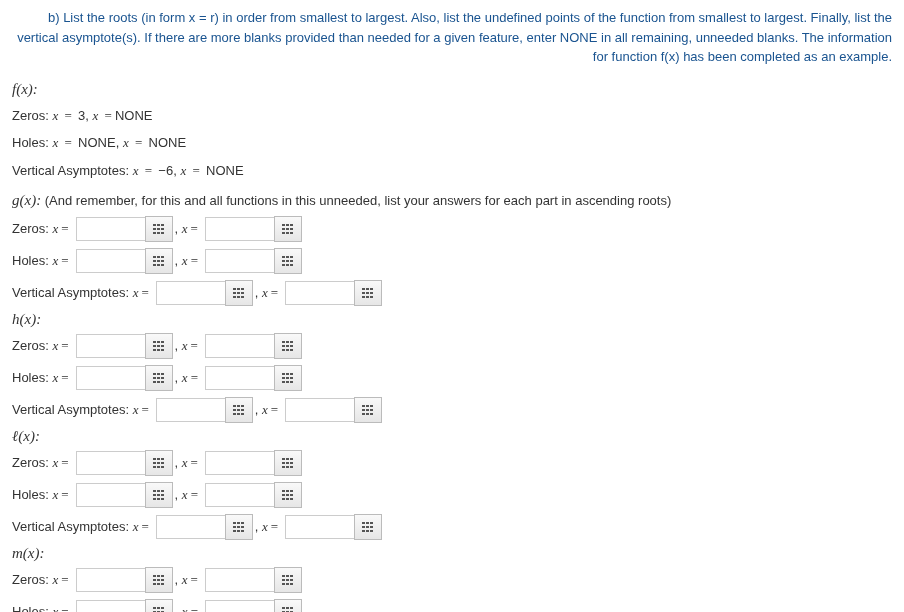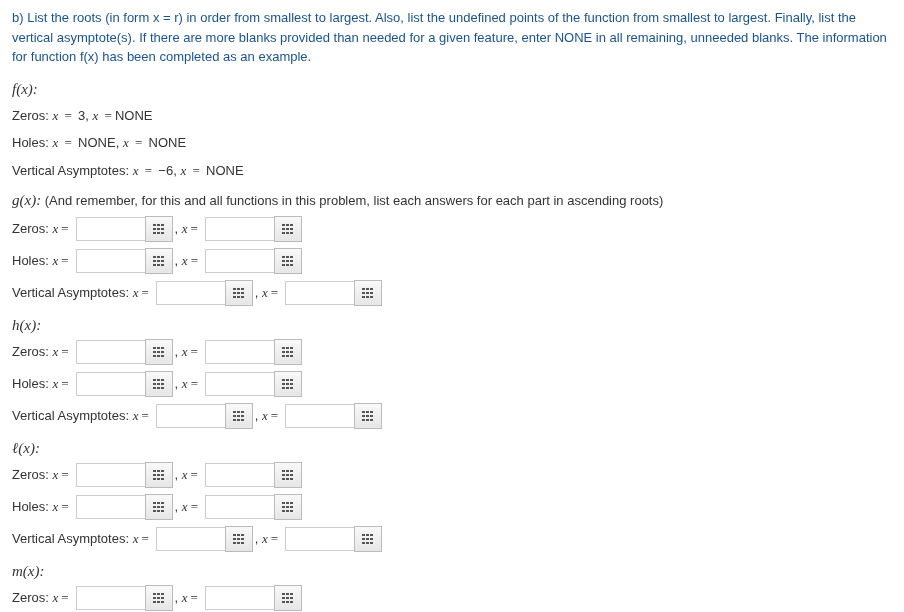--- a/index.html
+++ b/index.html
@@ -8,26 +8,27 @@
     font-size: 13px;
     color: #333;
     background: #fff;
     padding: 8px 12px;
     width: 904px;
   }
   .intro {
     color: #1a5490;
     line-height: 1.5;
     margin-bottom: 14px;
+    text-align: right;
   }
   .fn-header {
     font-style: italic;
     font-family: "Times New Roman", serif;
     font-size: 15px;
-    margin-top: 10px;
+    margin-top: 4px;
     margin-bottom: 2px;
   }
   .fn-instr {
     margin-bottom: 4px;
     line-height: 1.4;
   }
   .example-line {
     line-height: 1.5;
     font-size: 13px;
     margin-top: 8px;
@@ -95,21 +96,21 @@
 <div class="example-line">
   <span>Holes:</span>
   <span class="mathx">x</span><span class="eq"> = </span><span>NONE</span><span>, </span><span class="mathx">x</span><span class="eq"> = </span><span>NONE</span>
 </div>
 <div class="example-line">
   <span>Vertical Asymptotes:</span>
   <span class="mathx">x</span><span class="eq"> = </span><span>−6</span><span>, </span><span class="mathx">x</span><span class="eq"> = </span><span>NONE</span>
 </div>
 
 <div class="fn-instr" style="margin-top:10px">
-  <span class="fn-header" style="display:inline">g(x):</span><span> (And remember, for this and all functions in this problem, list each answers for each part in </span><span class="italic">ascending</span><span> roots)</span>
+  <span class="fn-header" style="display:inline">g(x):</span><span> (And remember, for this and all functions in this unneeded, list your answers for each part in </span><span class="italic">ascending</span><span> roots)</span>
 </div>
 
 <div class="row">
   <span class="label"><span>Zeros:</span> <span class="mathx">x</span><span class="eq">=</span></span>
   <span class="inputgroup">
       <input class="field" style="">
       <button class="grid-btn">
         <svg width="12" height="10">
           <rect x="0" y="0" width="3" height="2" fill="#555"></rect>
           <rect x="4" y="0" width="3" height="2" fill="#555"></rect>

